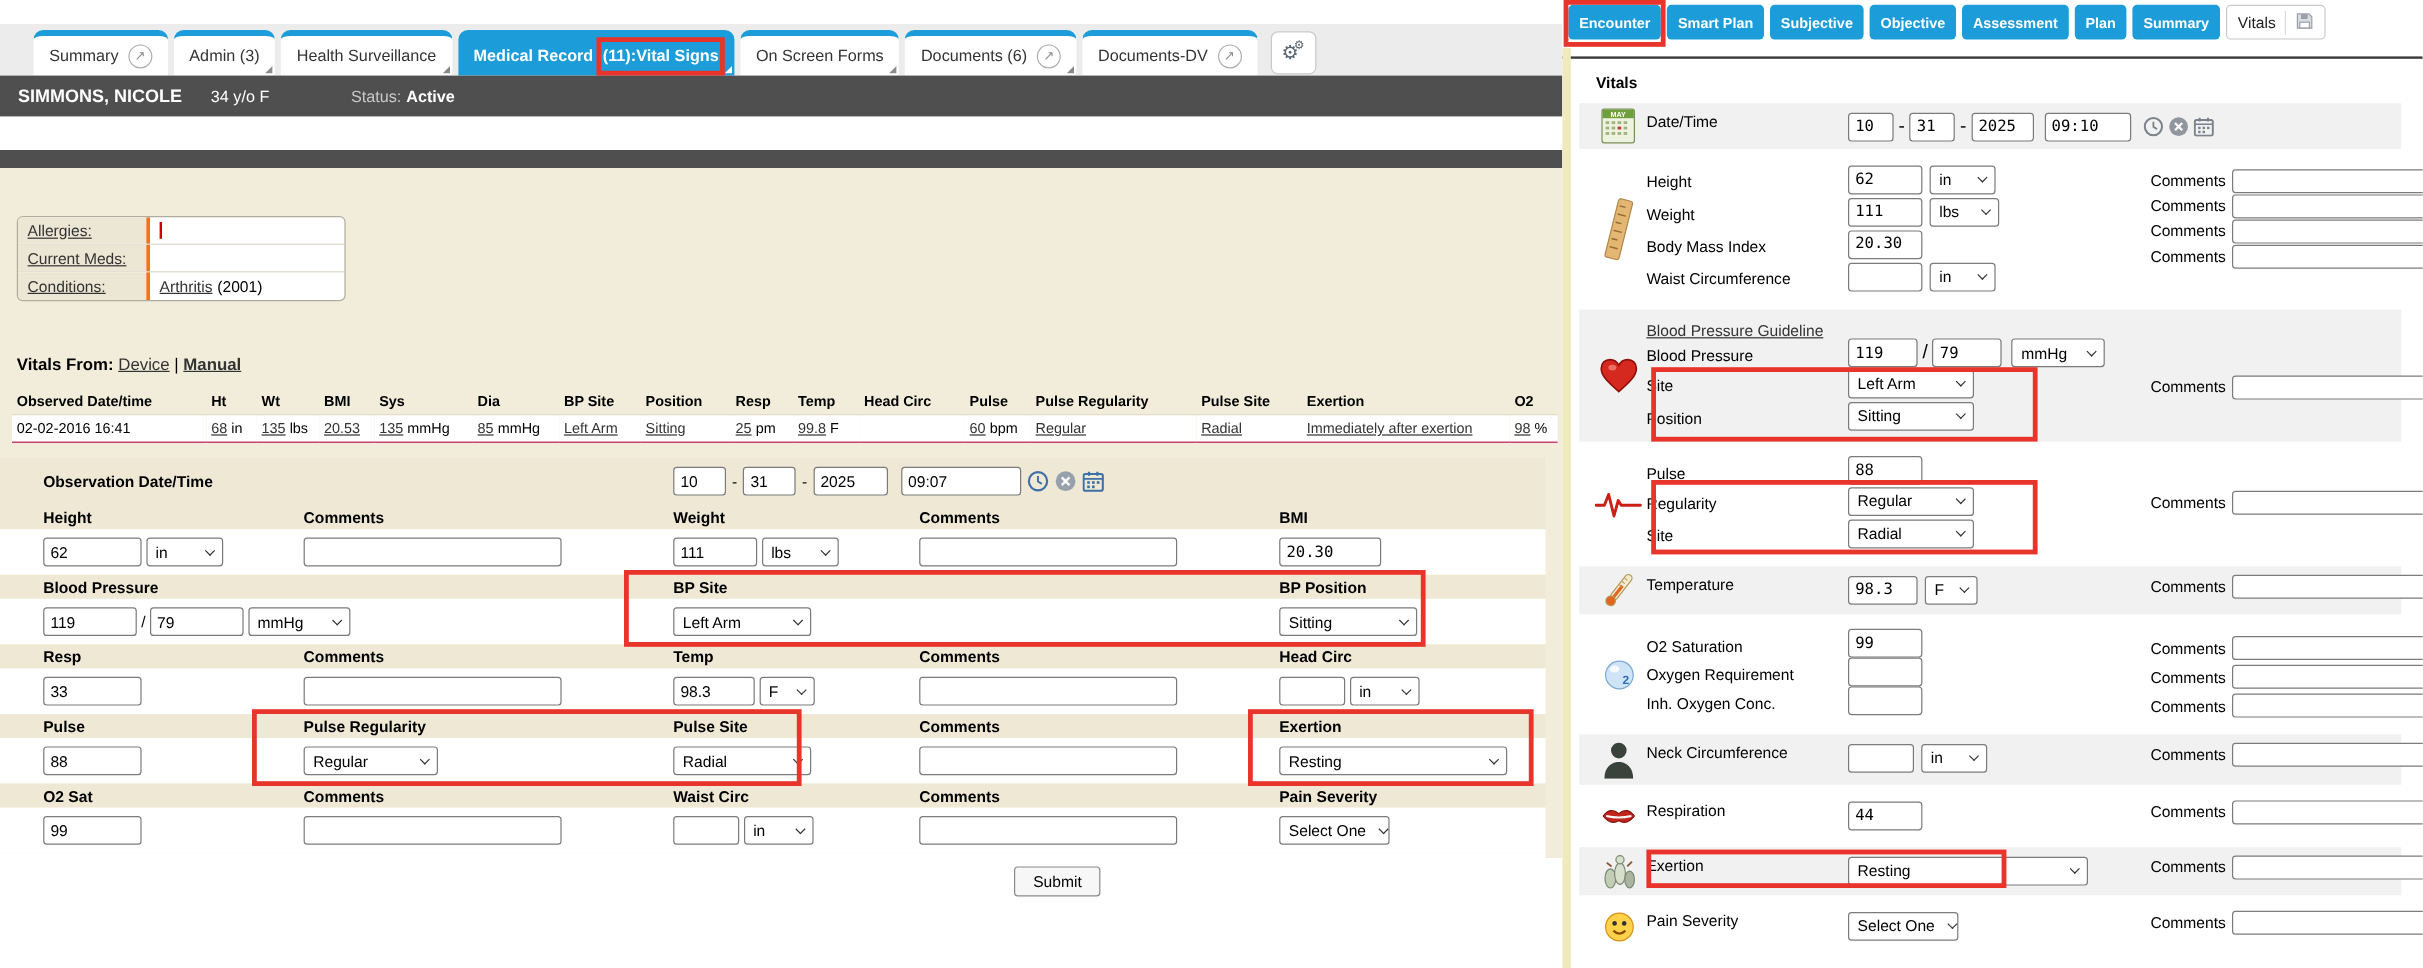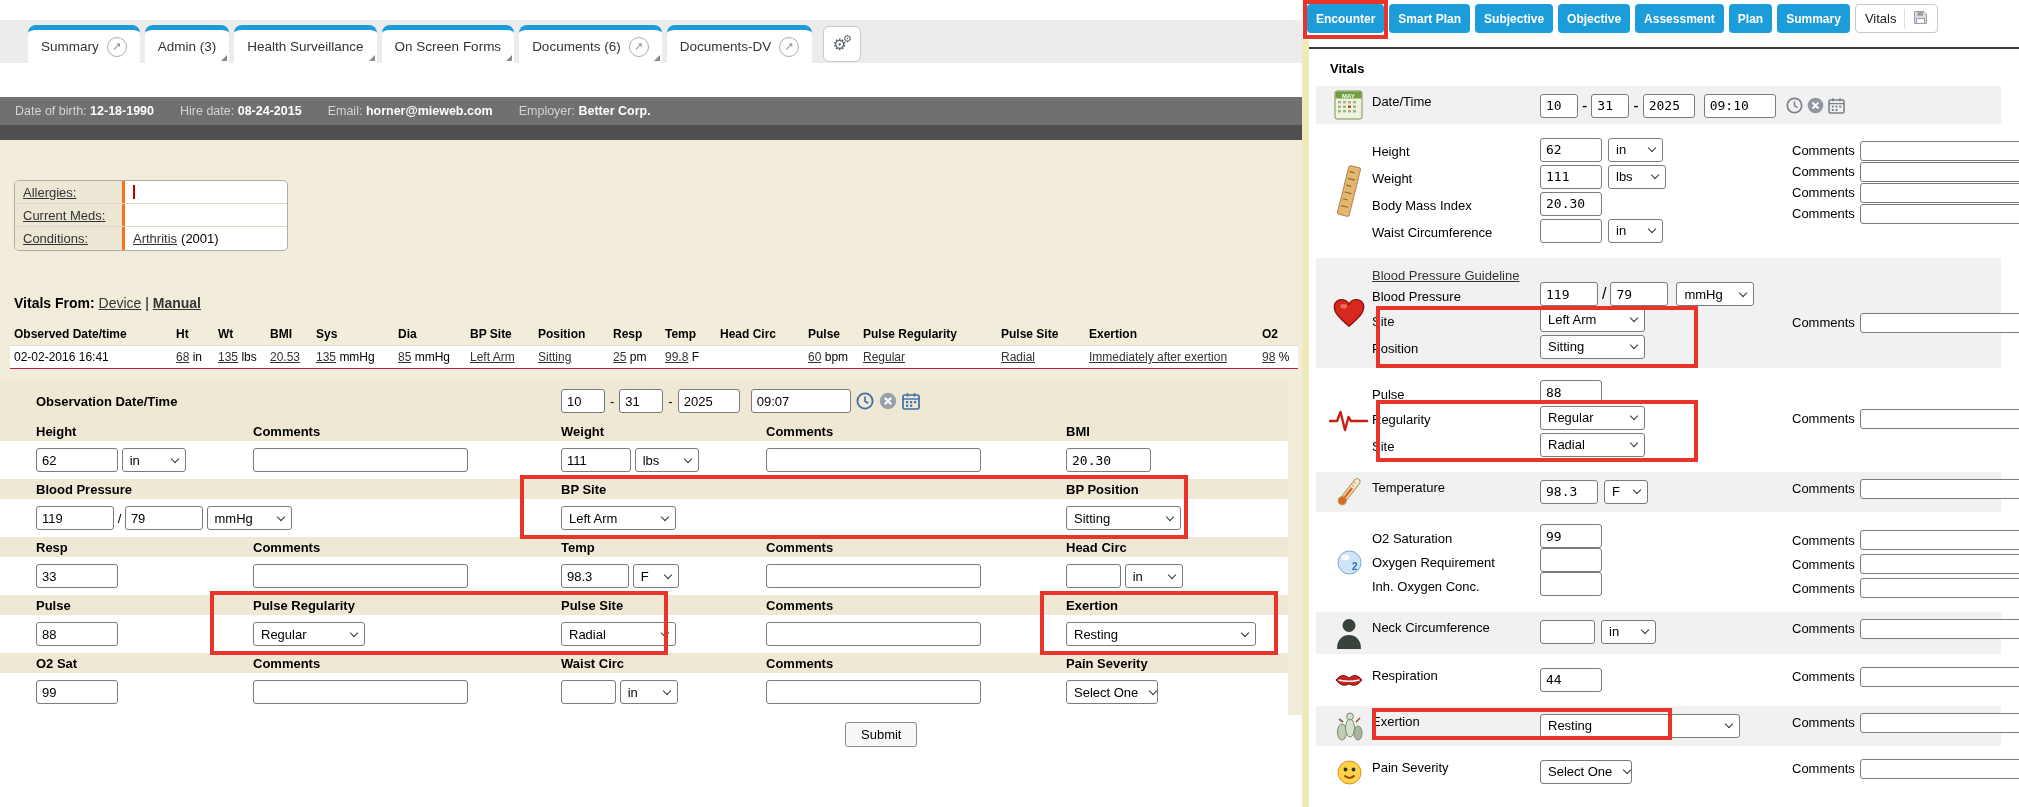--- a/index.html
+++ b/index.html
@@ -107,20 +107,28 @@
           </span>
       </div>
       <div class="ltab">
         <span>Admin (3)</span>
         <span class="corner"></span>
       </div>
       <div class="ltab">
         <span>Health Surveillance</span>
         <span class="corner"></span>
       </div>
+      <div class="ltab active">
+        <span>Medical Record</span>
+        <span class="mr-high">
+          <span>(11):Vital Signs</span>
+          <span class="redbox" style="left:-5px;right:-5px;top:-8px;bottom:-9px;"></span>
+        </span>
+        <span class="corner"></span>
+      </div>
       <div class="ltab">
         <span>On Screen Forms</span>
         <span class="corner"></span>
       </div>
       <div class="ltab">
         <span>Documents (6)</span>
         <span class="extc">
             <span>↗</span>
           </span>
         <span class="corner"></span>
@@ -130,25 +138,26 @@
         <span class="extc">
             <span>↗</span>
           </span>
       </div>
       <div class="gearbtn">
         <span>⚙</span>
         <span class="g2">⚙</span>
       </div>
     </div>
 
-    <div class="pbar2">
-      <span><span class="lab">Date of birth:</span> <b>12-18-1990</b></span>
-      <span><span class="lab">Hire date:</span> <b>08-24-2015</b></span>
-      <span><span class="lab">Email:</span> <b>horner@mieweb.com</b></span>
-      <span><span class="lab">Employer:</span> <b>Better Corp.</b></span>
+    <div class="pbar1">
+      <span class="pname">SIMMONS, NICOLE</span>
+      <span class="page">34 y/o F</span>
+      <span class="pstat">
+        <span>Status:</span><b>Active</b>
+      </span>
     </div>
     <div class="pbar3"></div>
 
     <div class="beige">
 
       <div class="allergy-box">
         <div class="abrow">
           <div class="ablabel">
               <a class="lk">Allergies:</a>
             </div>

